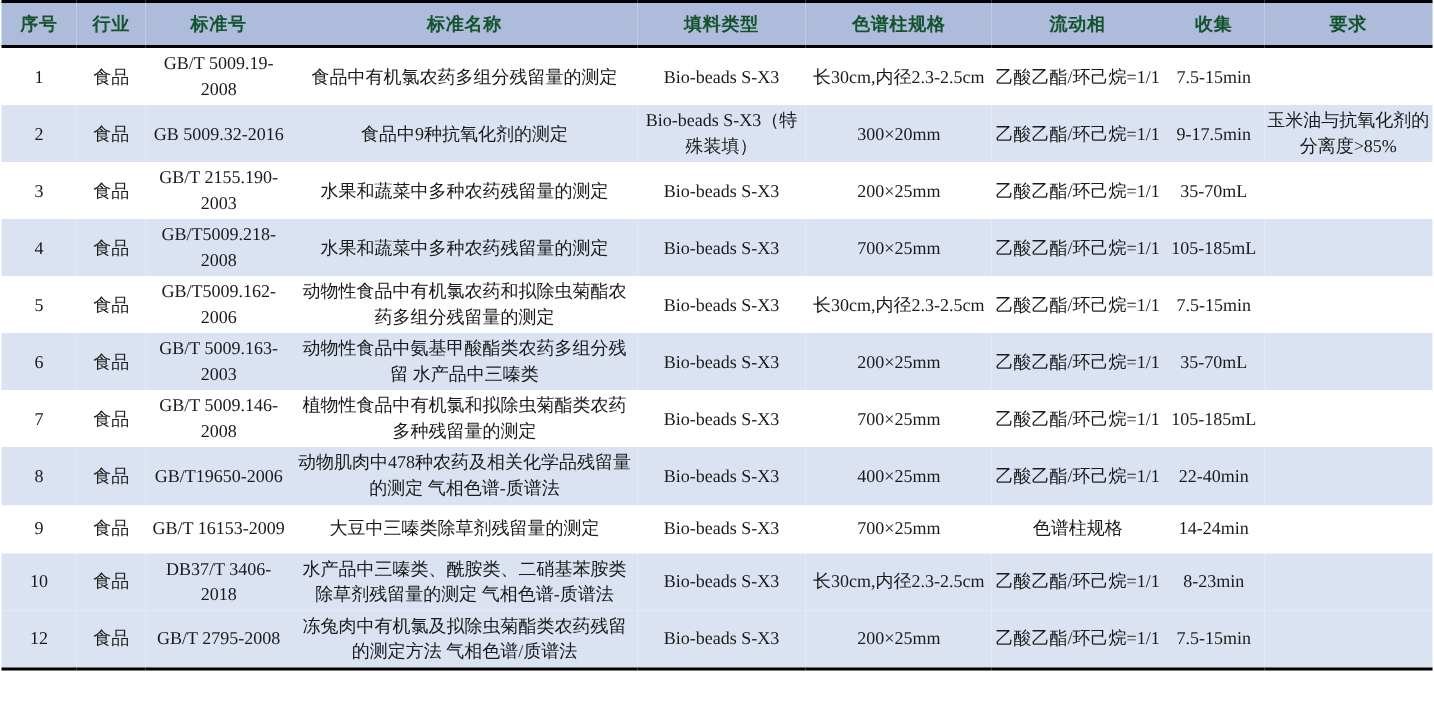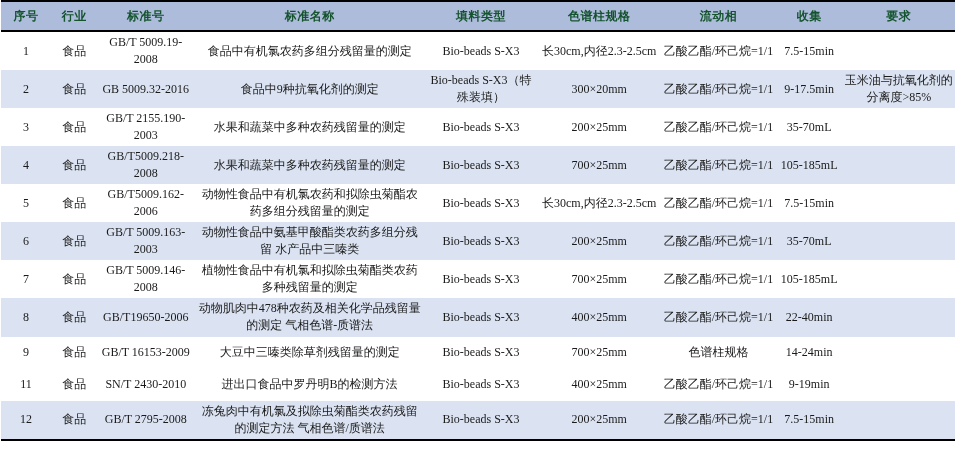--- a/index.html
+++ b/index.html
@@ -168,29 +168,29 @@
           <td>9</td>
           <td>食品</td>
           <td>GB/T 16153-2009</td>
           <td>大豆中三嗪类除草剂残留量的测定</td>
           <td>Bio-beads S-X3</td>
           <td>700×25mm</td>
           <td>色谱柱规格</td>
           <td>14-24min</td>
           <td></td>
         </tr>
-        <tr>
-          <td>11</td>
-          <td>食品</td>
-          <td>SN/T 2430-2010</td>
-          <td>进出口食品中罗丹明B的检测方法</td>
-          <td>Bio-beads S-X3</td>
-          <td>400×25mm</td>
-          <td>乙酸乙酯/环己烷=1/1</td>
-          <td>9-19min</td>
+        <tr class="alt">
+          <td>10</td>
+          <td>食品</td>
+          <td>DB37/T 3406-2018</td>
+          <td>水产品中三嗪类、酰胺类、二硝基苯胺类除草剂残留量的测定 气相色谱-质谱法</td>
+          <td>Bio-beads S-X3</td>
+          <td>长30cm,内径2.3-2.5cm</td>
+          <td>乙酸乙酯/环己烷=1/1</td>
+          <td>8-23min</td>
           <td></td>
         </tr>
         <tr class="alt">
           <td>12</td>
           <td>食品</td>
           <td>GB/T 2795-2008</td>
           <td>冻兔肉中有机氯及拟除虫菊酯类农药残留的测定方法 气相色谱/质谱法</td>
           <td>Bio-beads S-X3</td>
           <td>200×25mm</td>
           <td>乙酸乙酯/环己烷=1/1</td>

